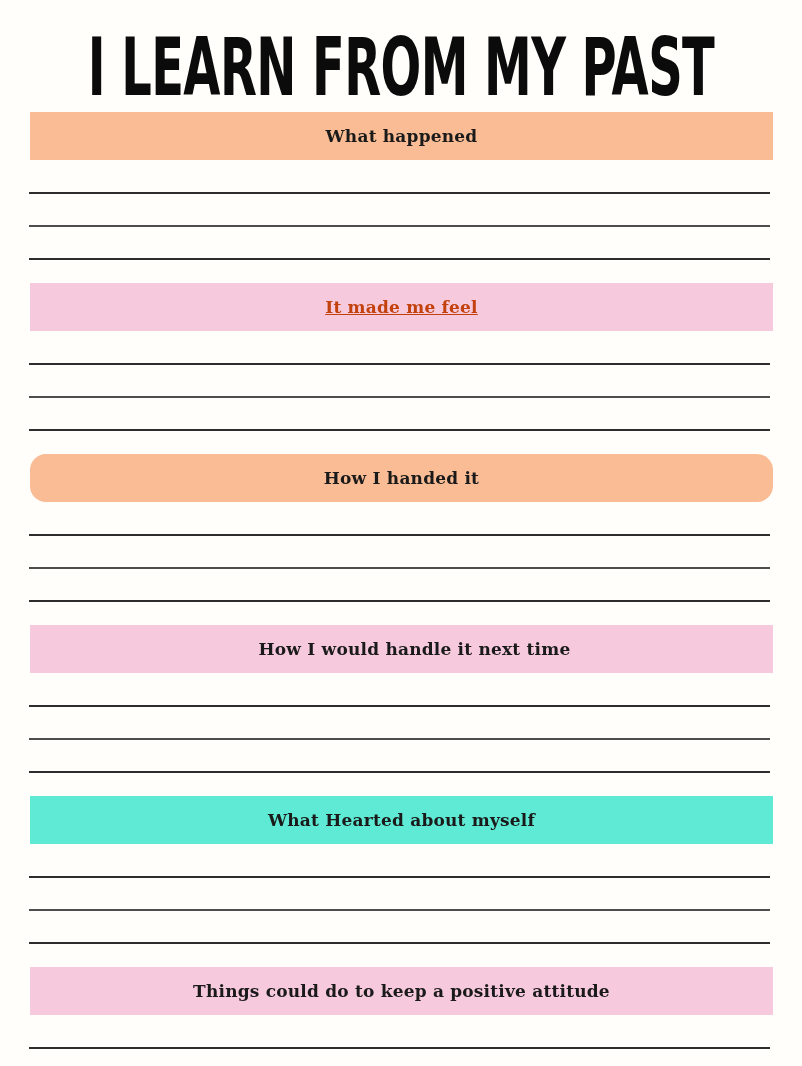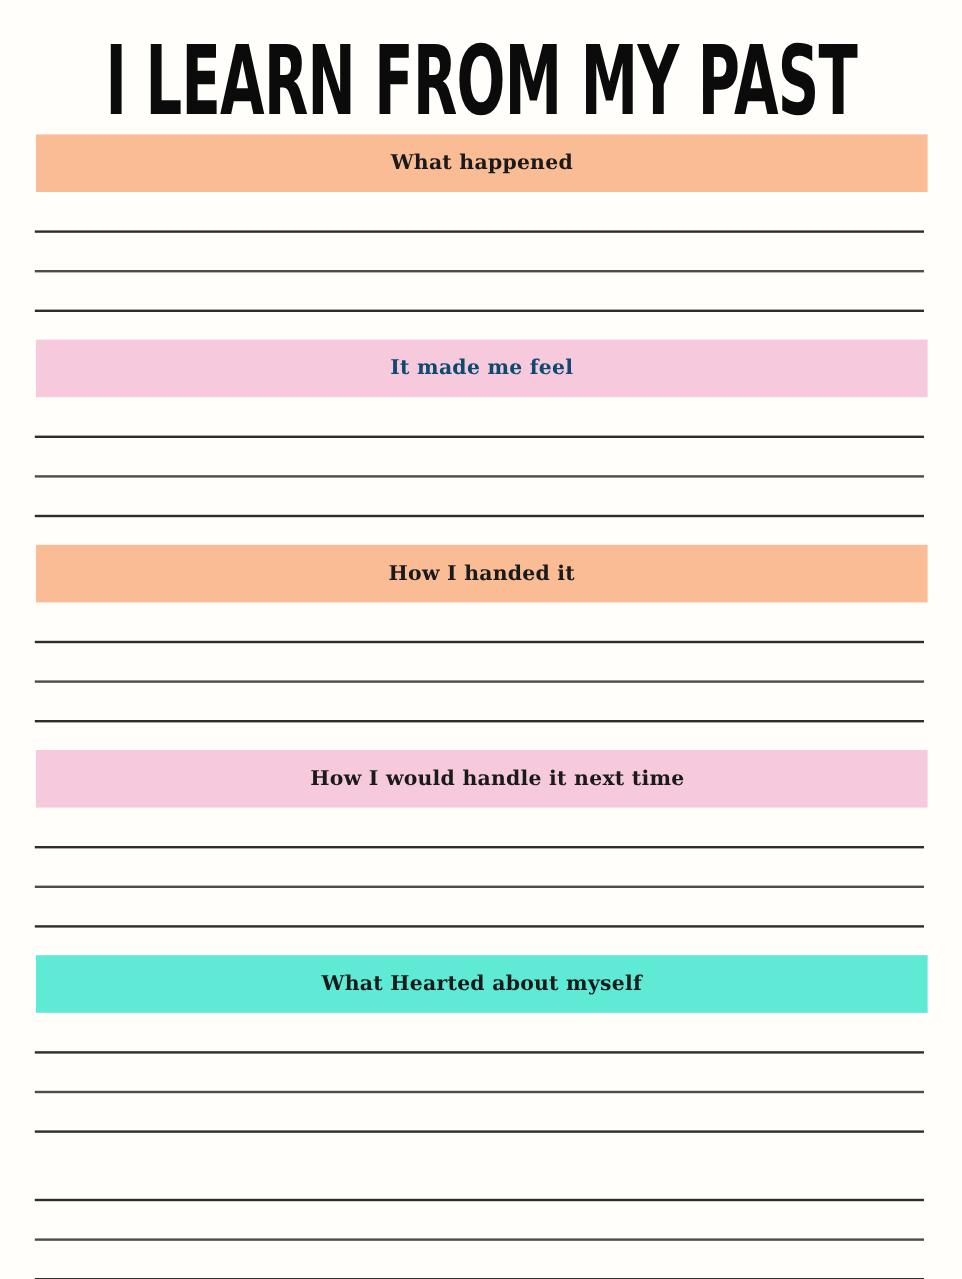--- a/index.html
+++ b/index.html
@@ -87,30 +87,30 @@
   <section class="block">
     <div class="band" style="background: rgb(249, 188, 148); color: rgb(26, 26, 26);">What happened</div>
     <div class="writelines">
           <div class="writeline first"></div>
           <div class="writeline grayish"></div>
           <div class="writeline"></div>
         </div>
   </section>
 
   <section class="block">
-    <div class="band" style="background: rgb(246, 202, 220); color: #0c4a6e;">It made me feel</div>
+    <div class="band" style="background: rgb(246, 202, 220); color: #c2410c; text-decoration: underline;">It made me feel</div>
     <div class="writelines">
           <div class="writeline first"></div>
           <div class="writeline grayish"></div>
           <div class="writeline"></div>
         </div>
   </section>
 
   <section class="block">
-    <div class="band" style="background: rgb(249, 188, 148); color: rgb(26, 26, 26);">How I handed it</div>
+    <div class="band" style="background: rgb(249, 188, 148); color: rgb(26, 26, 26); border-radius: 16px;">How I handed it</div>
     <div class="writelines">
           <div class="writeline first"></div>
           <div class="writeline grayish"></div>
           <div class="writeline"></div>
         </div>
   </section>
 
   <section class="block">
     <div class="band" style="background: rgb(246, 202, 220); color: rgb(26, 26, 26); padding-left: 26px;">How I would handle it next time</div>
     <div class="writelines">
@@ -123,20 +123,21 @@
   <section class="block">
     <div class="band" style="background: #5eead4; color: rgb(26, 26, 26);">What Hearted about myself</div>
     <div class="writelines">
           <div class="writeline first"></div>
           <div class="writeline grayish"></div>
           <div class="writeline"></div>
         </div>
   </section>
 
   <section class="block">
+    <div class="band" style="background: rgb(246, 202, 220); color: rgb(26, 26, 26);">Things could do to keep a positive attitude</div>
     <div class="writelines">
           <div class="writeline first"></div>
           <div class="writeline grayish"></div>
           <div class="writeline"></div>
         </div>
   </section>
 </div>
 </div>
 
 </body></html>

